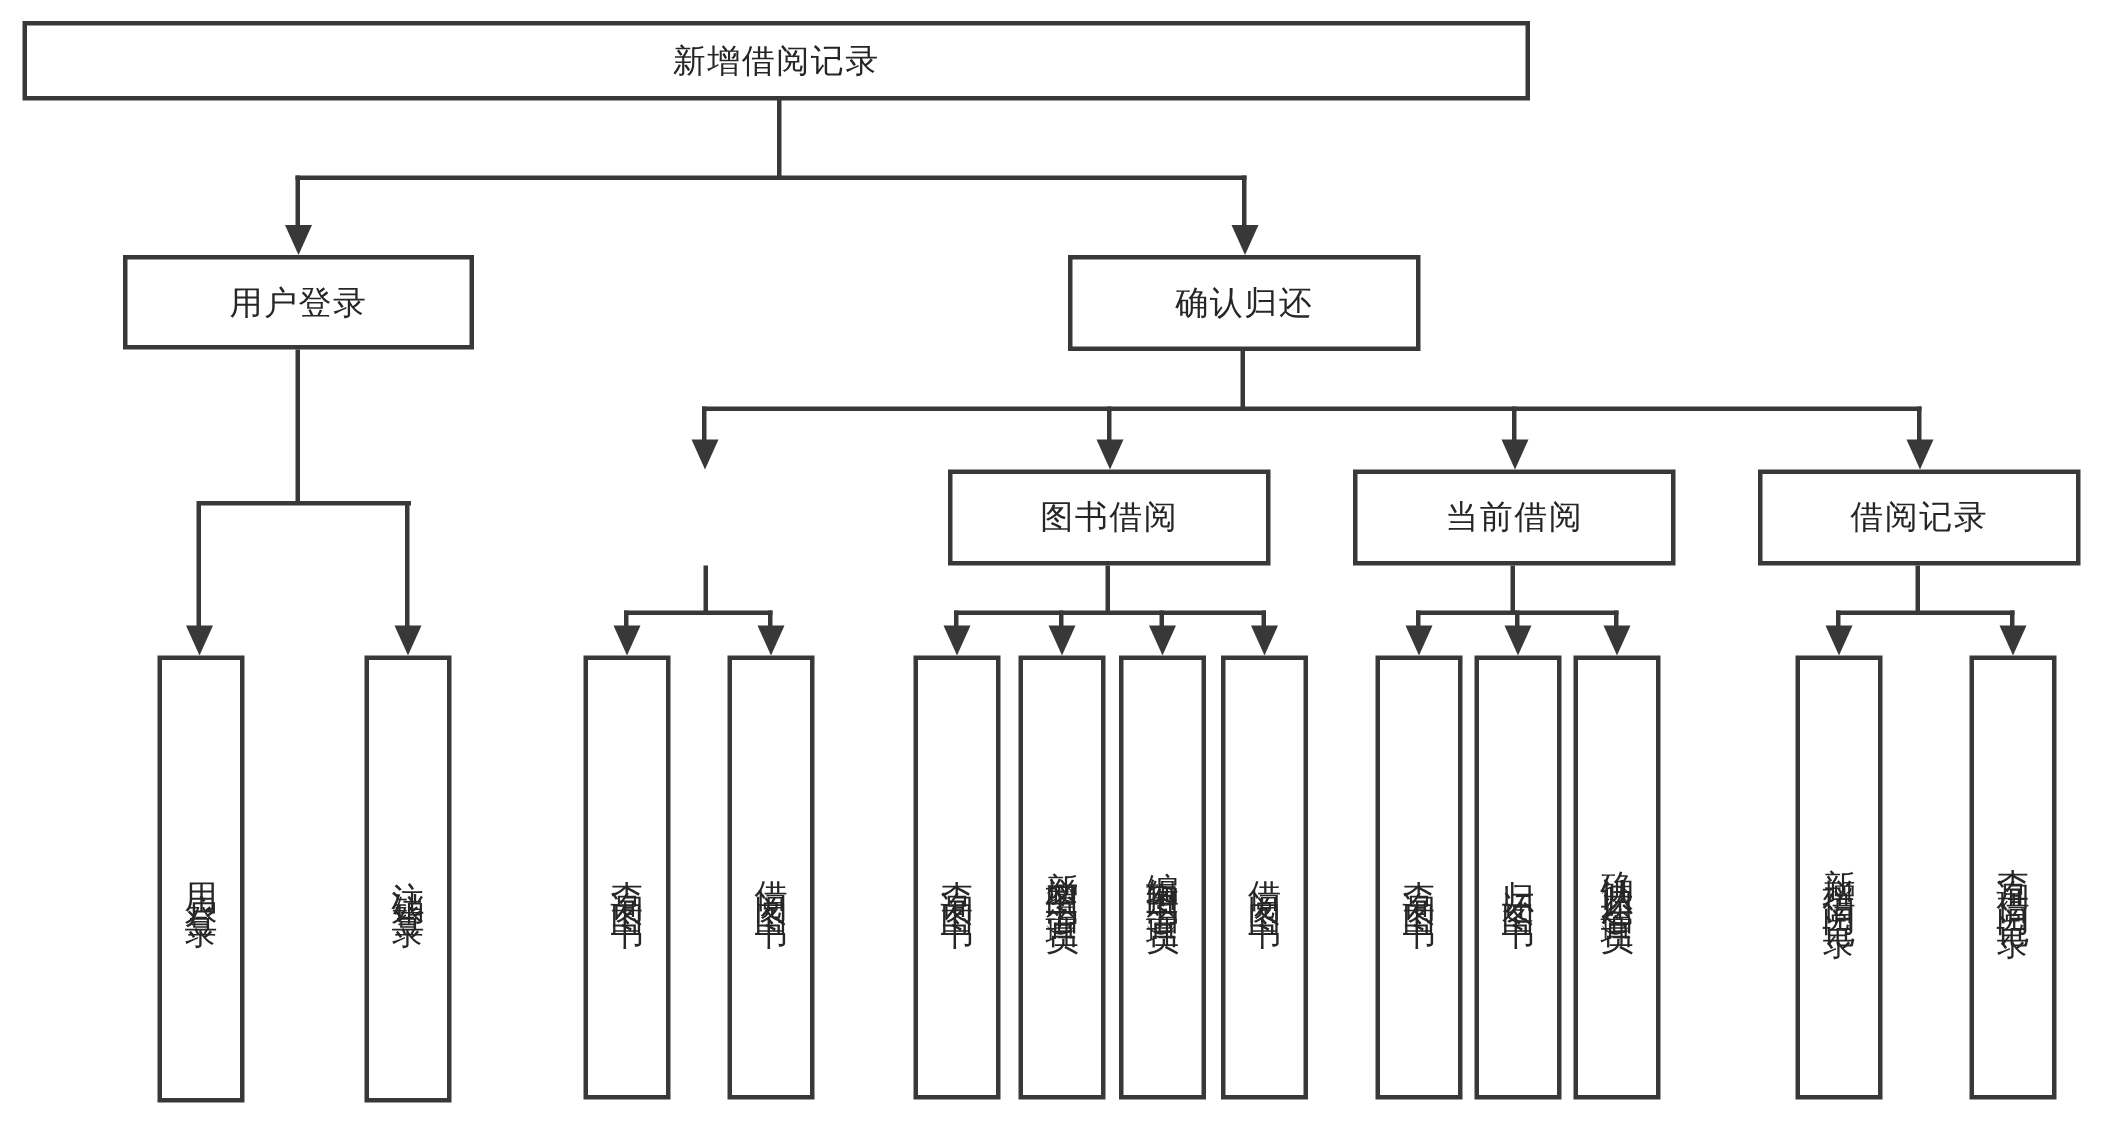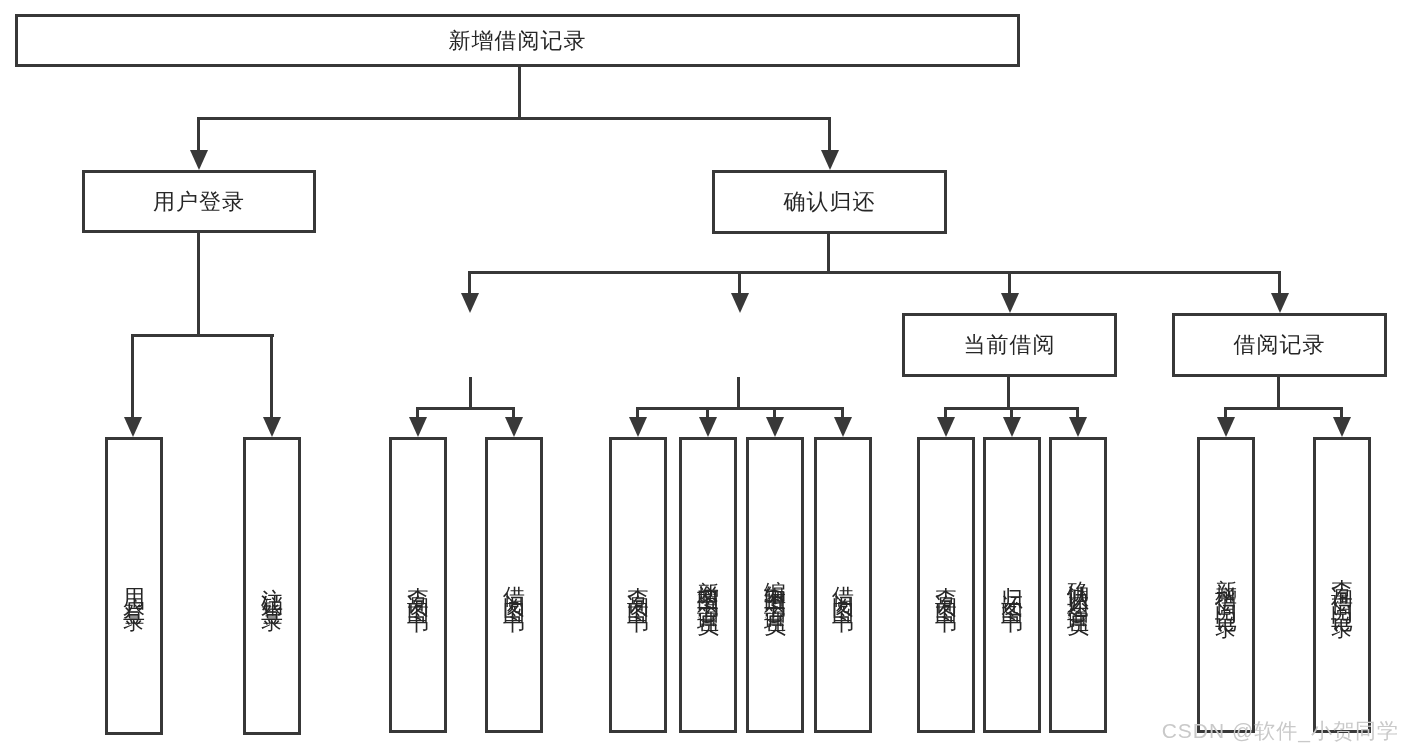--- a/index.html
+++ b/index.html
@@ -89,20 +89,23 @@
   <div class="line hline" style="left:468px;top:271px;width:813px;"></div>
   <div class="line vline" style="left:468px;top:271px;height:24px;"></div>
   <div class="arrow" style="left:461px;top:293px;"></div>
   <div class="line vline" style="left:738px;top:271px;height:24px;"></div>
   <div class="arrow" style="left:731px;top:293px;"></div>
   <div class="line vline" style="left:1008px;top:271px;height:24px;"></div>
   <div class="arrow" style="left:1001px;top:293px;"></div>
   <div class="line vline" style="left:1278px;top:271px;height:24px;"></div>
   <div class="arrow" style="left:1271px;top:293px;"></div>
 
+  <div class="box" style="left:632px;top:313px;width:215px;height:64px;">
+    <span>图书借阅</span>
+  </div>
   <div class="box" style="left:902px;top:313px;width:215px;height:64px;">
     <span>当前借阅</span>
   </div>
   <div class="box" style="left:1172px;top:313px;width:215px;height:64px;">
     <span>借阅记录</span>
   </div>
 
   <div class="line vline" style="left:469px;top:377px;height:33px;"></div>
   <div class="line hline" style="left:416px;top:407px;width:99px;"></div>
   <div class="line vline" style="left:416px;top:407px;height:12px;"></div>
@@ -174,15 +177,14 @@
     <span>确认归还（管理员）</span>
   </div>
 
   <div class="box leaf" style="left:1197px;top:437px;width:58px;height:296px;">
     <span>新增借阅记录</span>
   </div>
   <div class="box leaf" style="left:1313px;top:437px;width:58px;height:296px;">
     <span>查询借阅记录</span>
   </div>
 
-  <div class="watermark">CSDN @软件_小贺同学</div>
 
 </div>
 
 </body></html>

